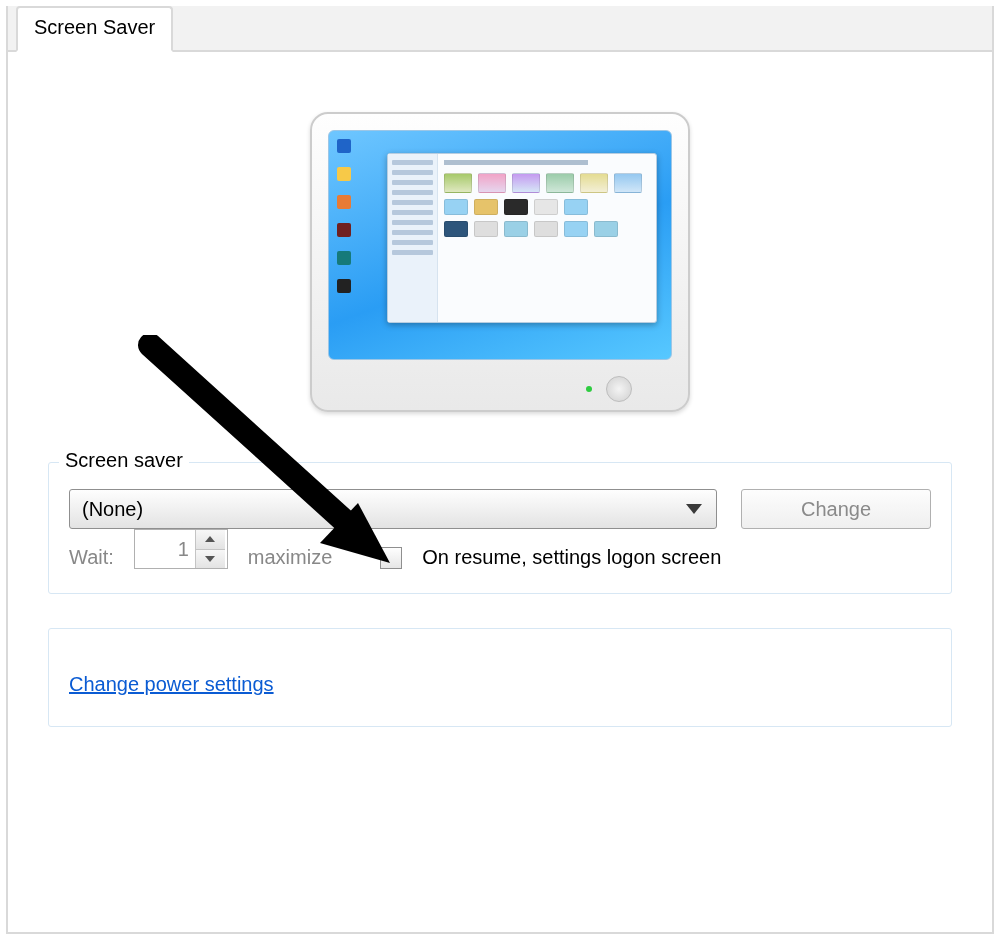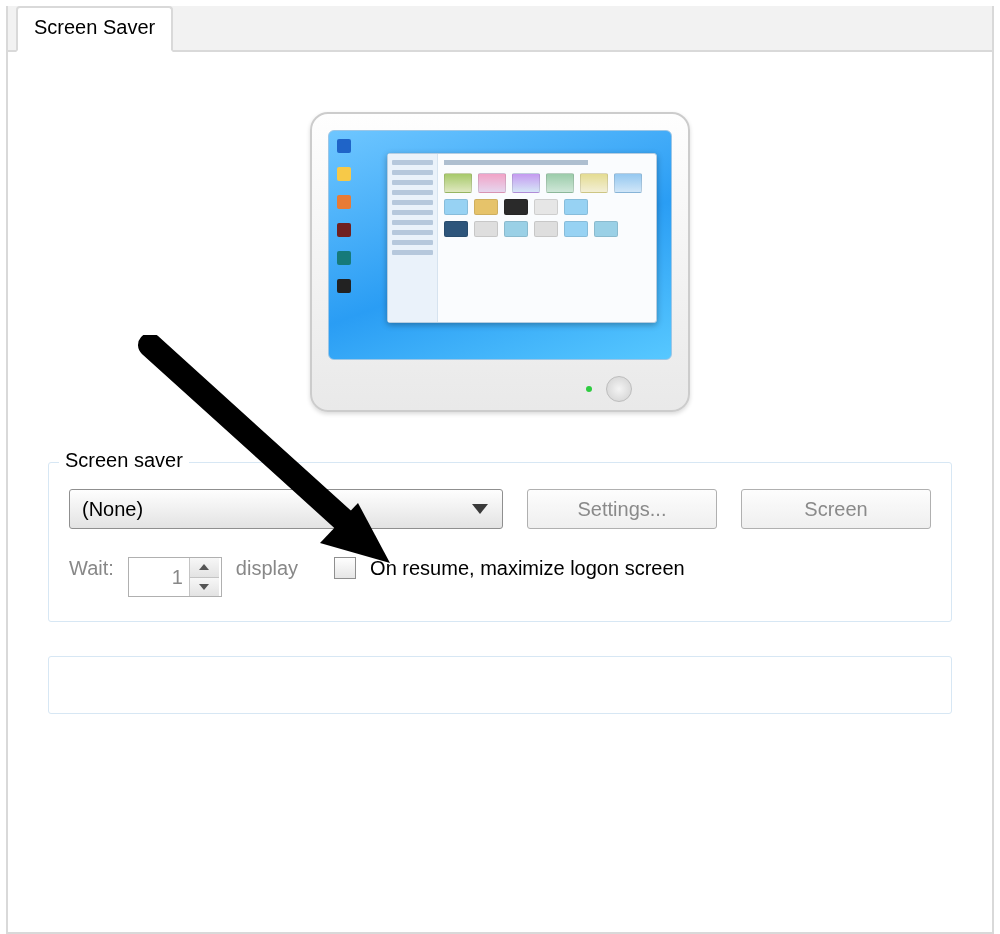--- a/index.html
+++ b/index.html
@@ -209,24 +209,23 @@
     height: 40px;
     border: 1px solid #b0b0b0;
     border-radius: 3px;
     background: linear-gradient(#fdfdfd, #efefef);
     color: #8a8a8a;
     font-size: 20px;
     font-family: inherit;
     cursor: default;
   }
   .row2 {
-    margin-top: 28px;
-    display: flex;
-    align-items: flex-start;
-    gap: 14px;
+    display: flex;
+    align-items: flex-end;
+    gap: 20px;
     color: #888;
     font-size: 20px;
   }
   .row2 .black { color: #000; }
   .spin {
     width: 94px;
     height: 40px;
     border: 1px solid #b0b0b0;
     background: #fff;
     display: flex;
@@ -358,48 +357,48 @@
 
     <div class="groupbox">
       <span class="legend">Screen saver</span>
 
       <div class="row1">
         <div class="combo">
           <span>(None)</span>
           <span class="caret"></span>
         </div>
         <button class="btn" disabled="">
-          <span>Settings...</span>
-        </button>
-        <button class="btn" disabled="">
-          <span>Screen</span>
+          <span>Change</span>
         </button>
       </div>
 
       <div class="row2">
         <span>Wait:</span>
         <div class="spin">
           <input type="text" value="1" style="">
           <div class="spin-btns">
             <div class="spin-up">
                 <div class="tri-up"></div>
               </div>
             <div class="spin-down">
                 <div class="tri-down"></div>
               </div>
           </div>
         </div>
-        <span>display</span>
+        <span>maximize</span>
         <span style="width:8px"></span>
         <span class="chk"></span>
-        <span class="black">On resume, maximize logon screen</span>
+        <span class="black">On resume, settings logon screen</span>
       </div>
     </div>
 
     <div class="groupbox group2">
+      <a class="link">
+        <span>Change power settings</span>
+      </a>
     </div>
 
   </div>
 </div>
 
 <svg class="arrow-annot" width="300" height="260" viewBox="0 0 300 260">
   <path d="M20 10 L230 200" stroke="#000" stroke-width="24" stroke-linecap="round" fill="none"></path>
   <polygon points="260,228 190,208 228,168" fill="#000"></polygon>
 </svg>
 

